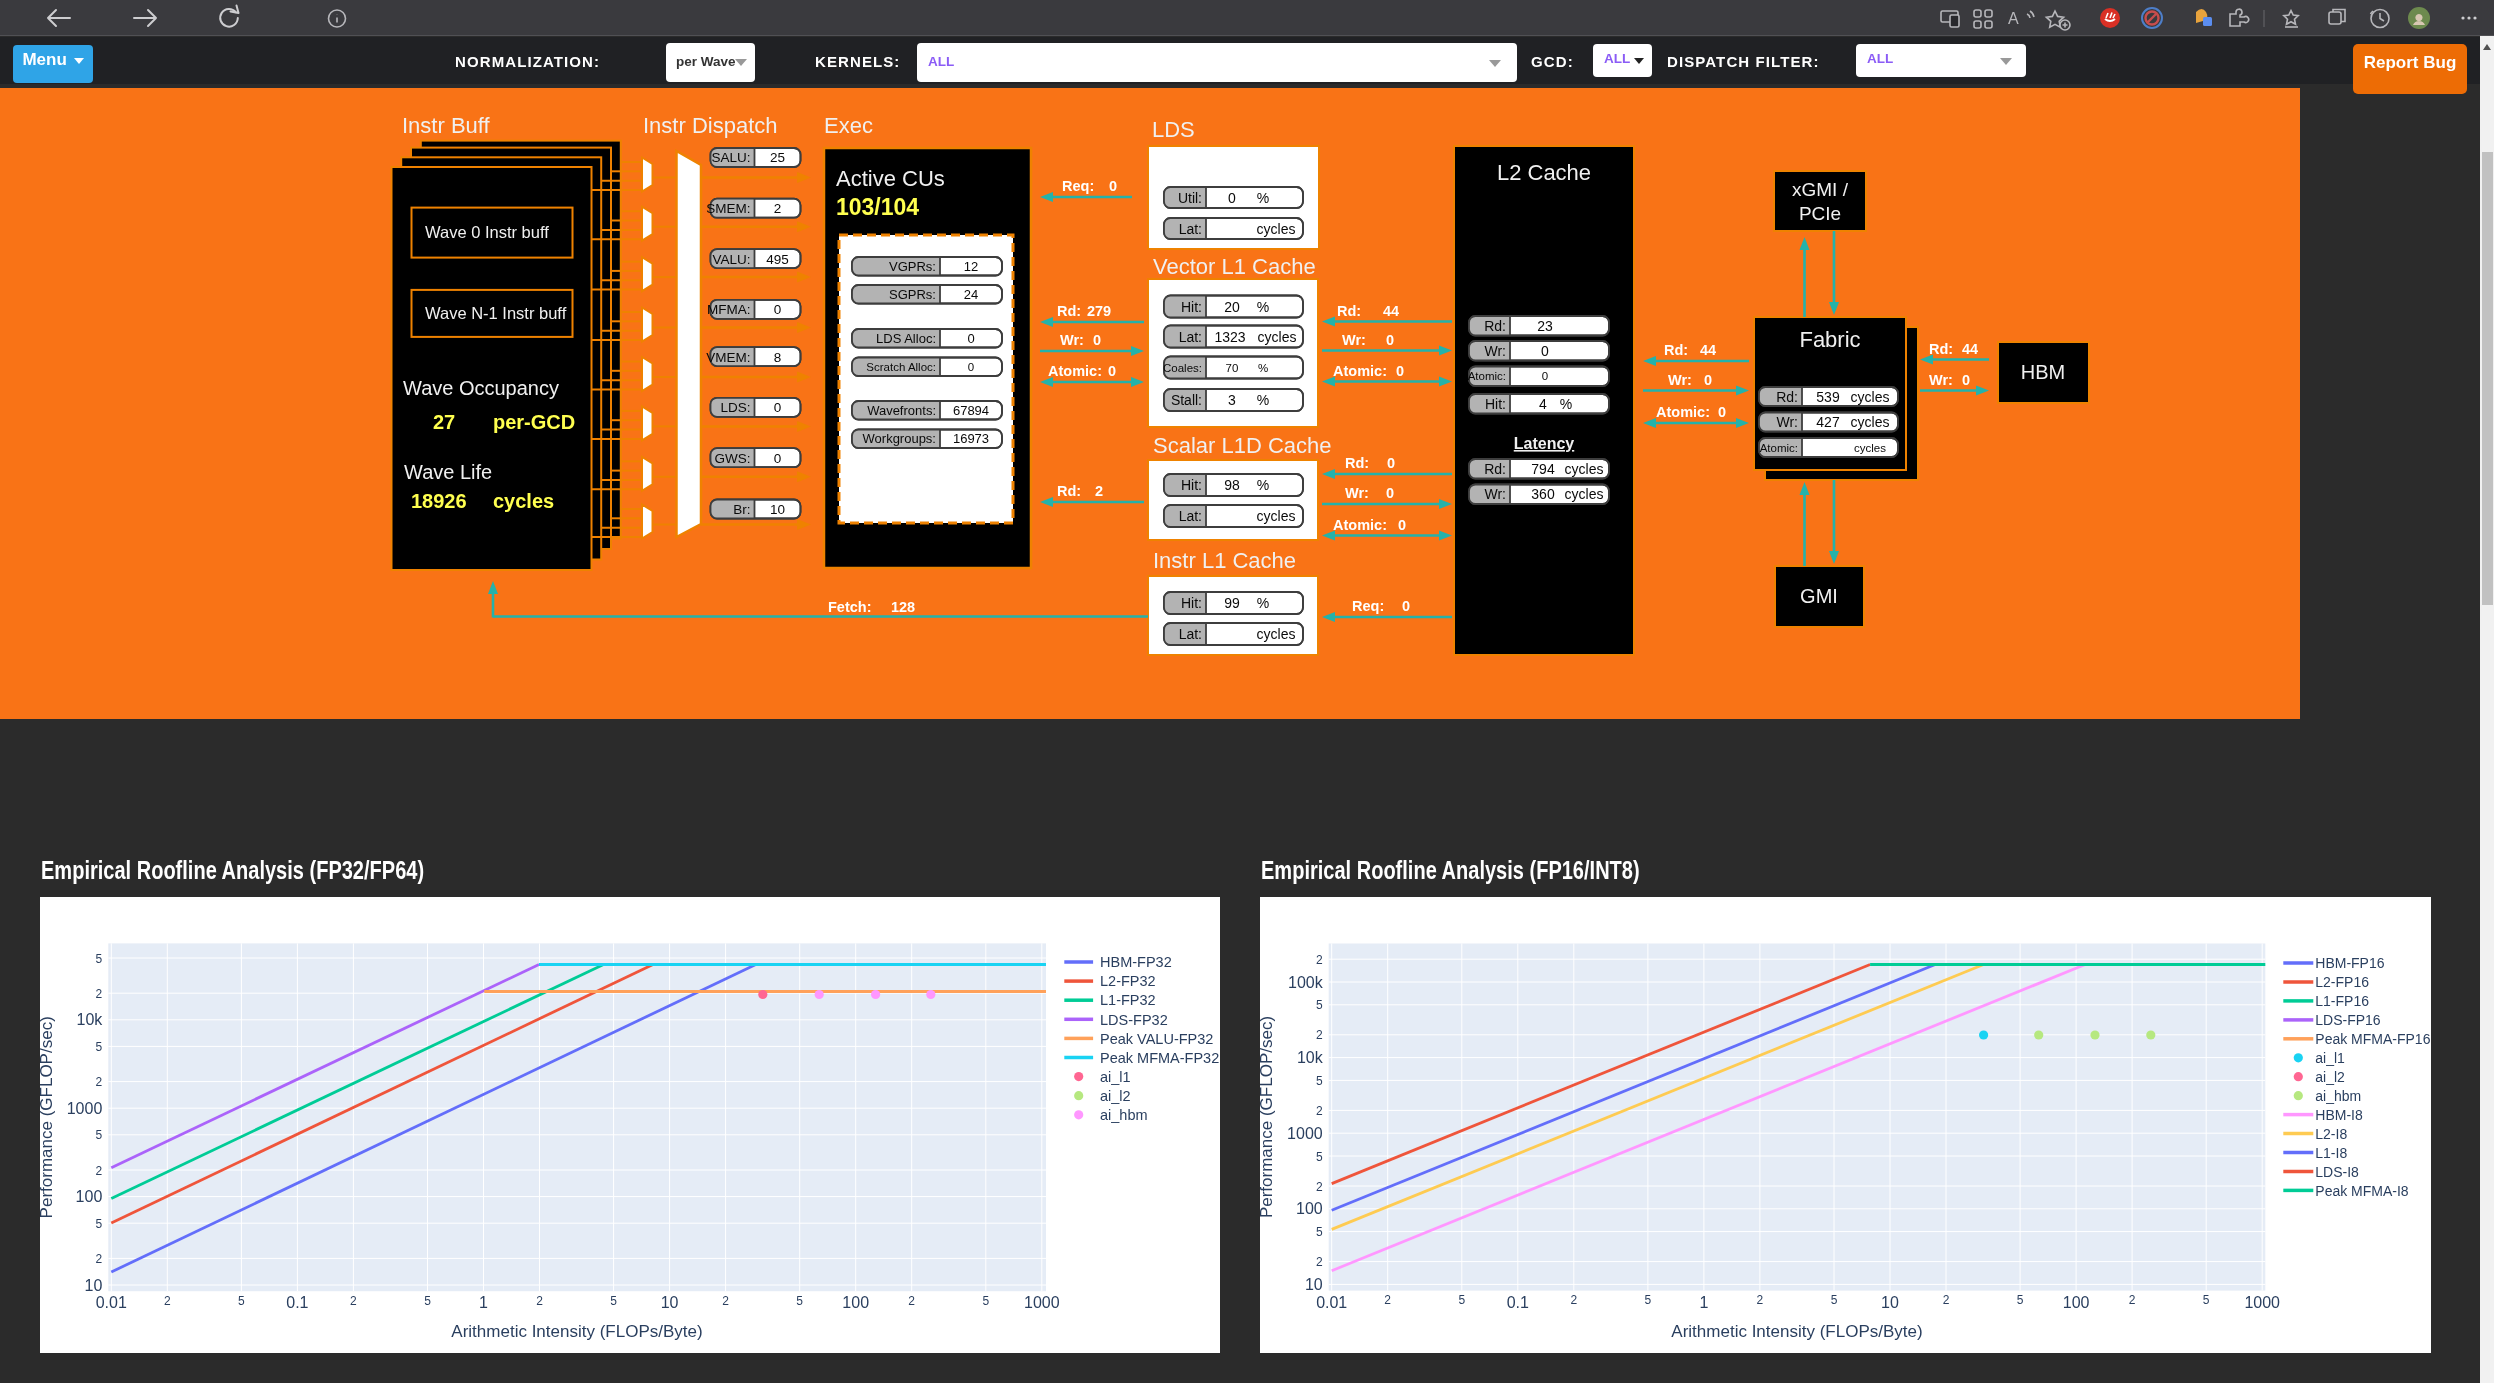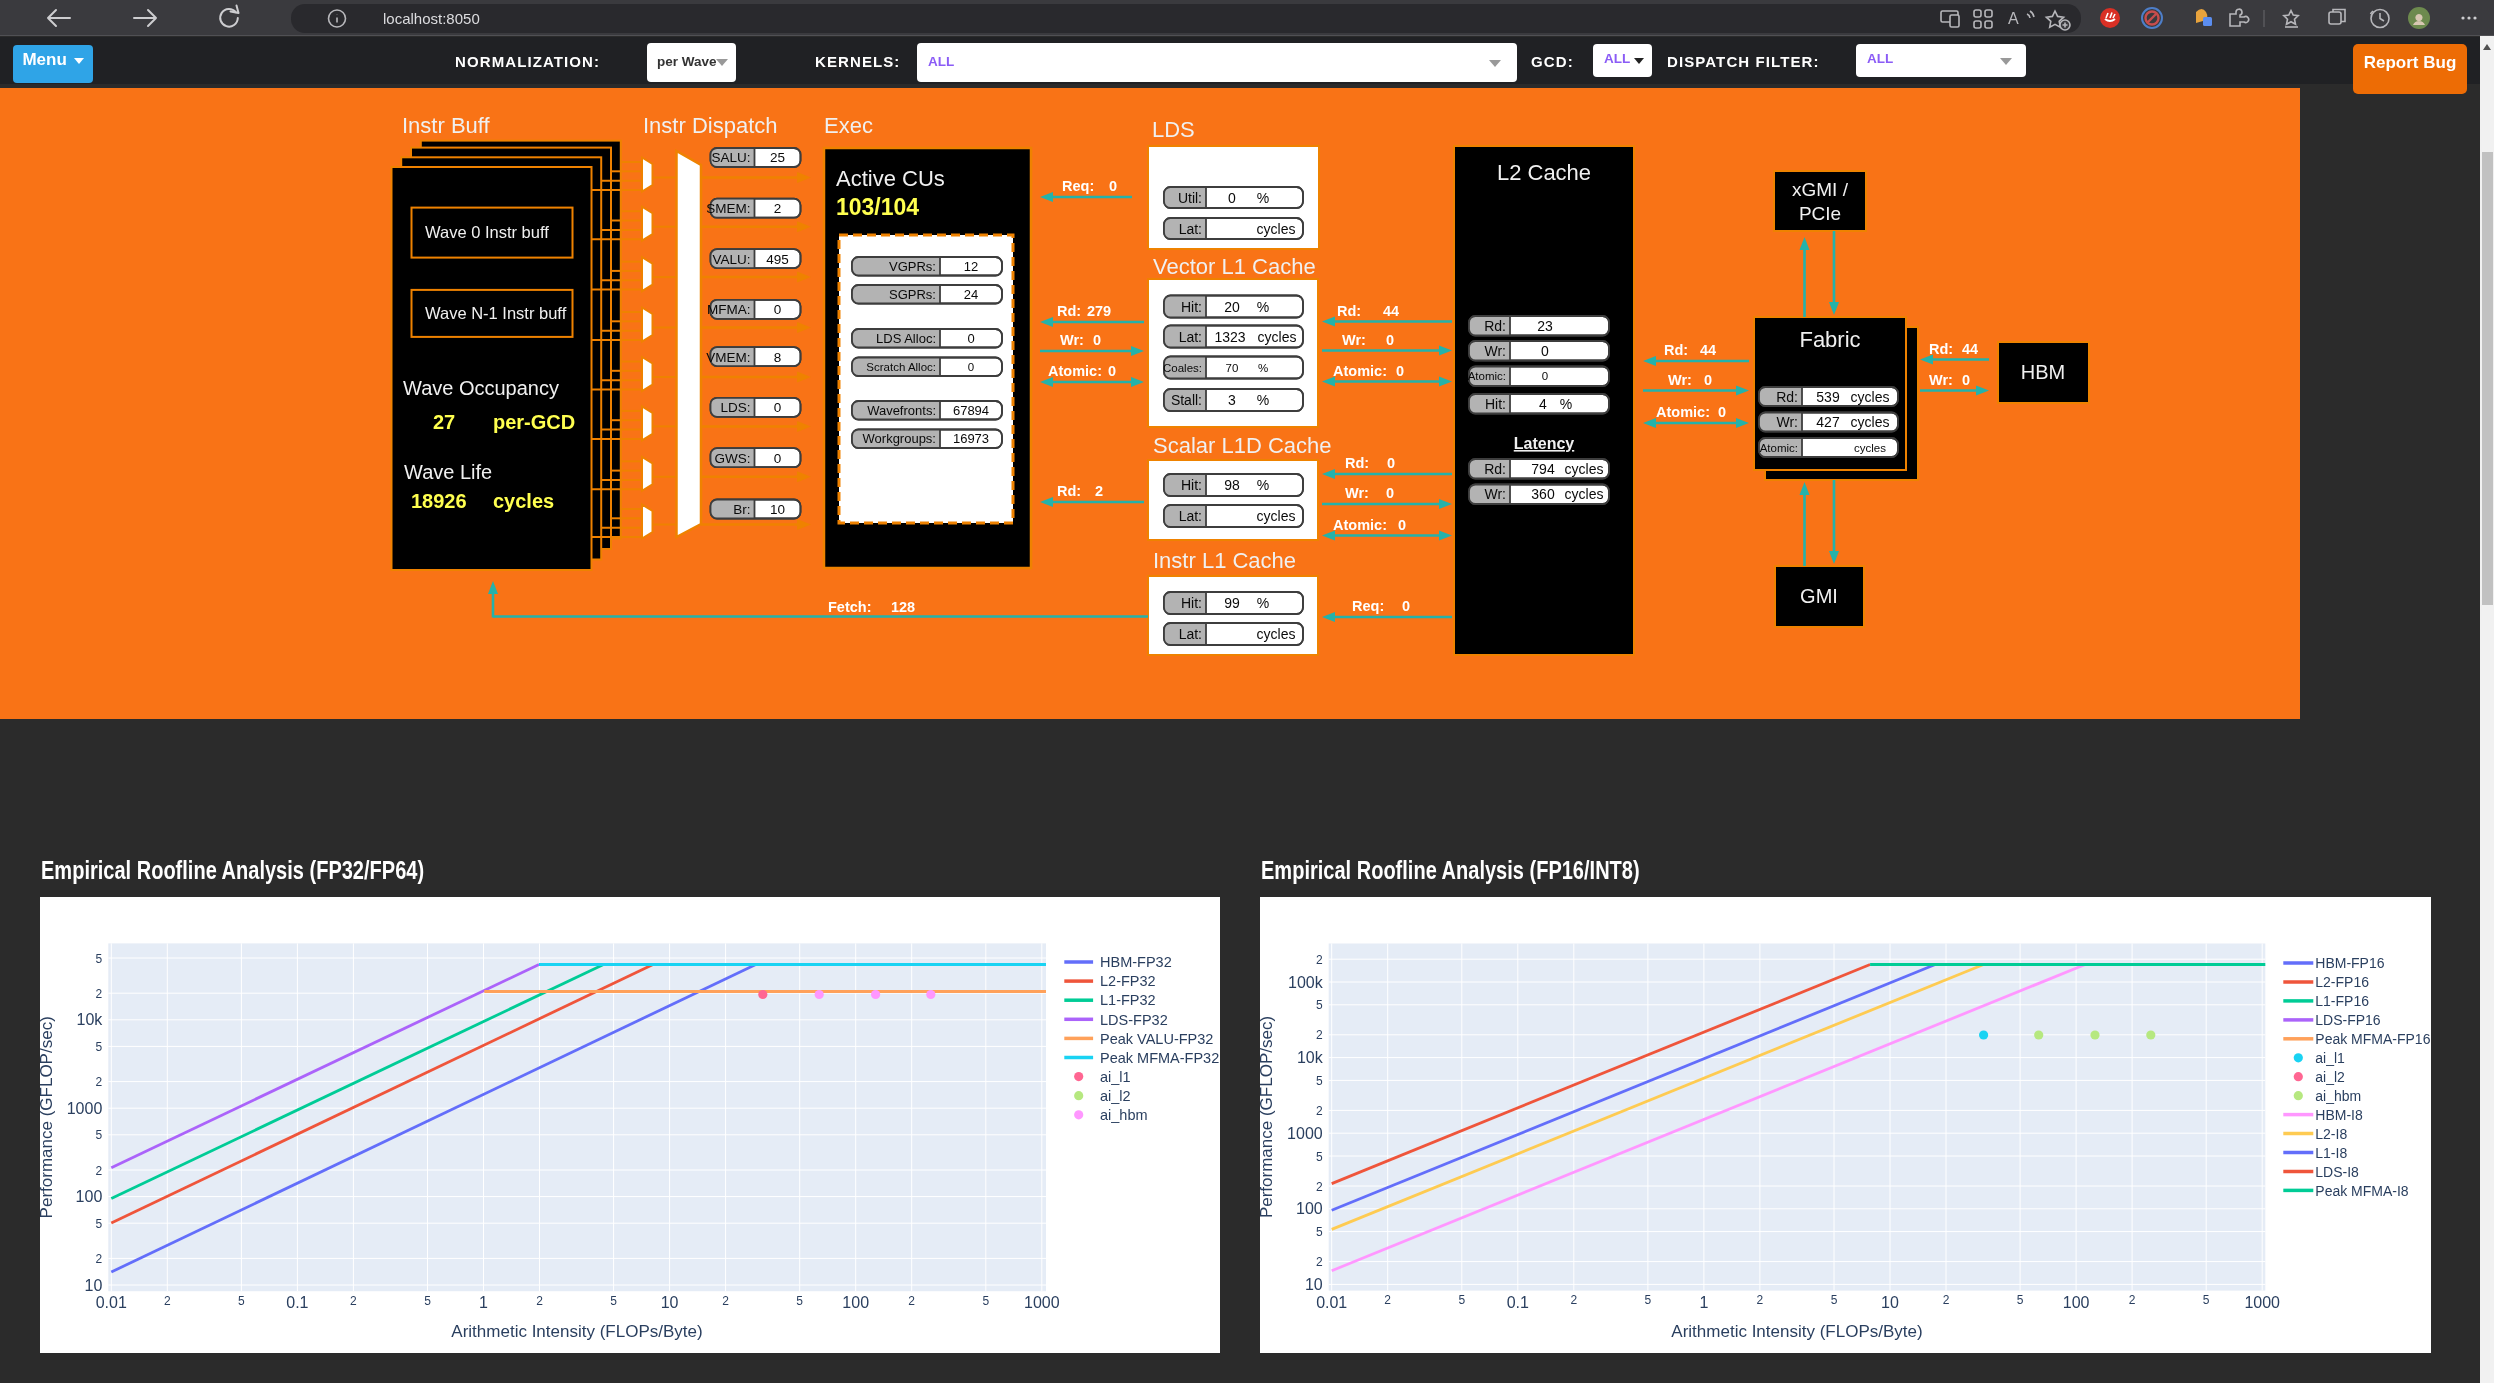--- a/index.html
+++ b/index.html
@@ -17,23 +17,20 @@
 .diagram-svg{position:absolute;left:0;top:0}
 .charts{position:absolute;left:0;top:719px;width:2480px;height:664px;background:#2b2b2b}
 .ctitle{position:absolute;color:#fff;font-weight:bold;font-size:26px;transform:scaleX(.77);transform-origin:left center;white-space:nowrap}
 .card{position:absolute;background:#fff}
 .chart{position:absolute}
 .scrollbar{position:absolute;left:2480px;top:36px;width:14px;height:1347px;background:#f1f1f1}
 .sthumb{position:absolute;left:1.5px;top:116px;width:11px;height:453px;background:#c1c1c1}
 .sarrow{position:absolute;left:2.5px;top:8px;width:0;height:0;border-left:4.5px solid transparent;border-right:4.5px solid transparent;border-bottom:6px solid #505050}
 </style></head><body style="background:#2b2b2b">
 <div class="chrome">
-  <div class="urlbar">
-      <div class="urltext">localhost:8050</div>
-    </div>
   <svg width="2494" height="36" style="position:absolute;left:0;top:0">
     <g stroke="#cdcdd0" stroke-width="2" fill="none" stroke-linecap="round" stroke-linejoin="round">
       <path d="M 70 18 H 48 M 56 10 L 48 18 L 56 26"></path>
       <path d="M 134 18 H 156 M 148 10 L 156 18 L 148 26"></path>
       <path d="M 235.8 12.2 A 8.8 8.8 0 1 0 237.8 18.0"></path>
         <path d="M 230.5 11.5 L 238.5 13.0 L 236.5 5.5" fill="none"></path>
     </g>
     <g stroke="#b7b7bb" stroke-width="1.6" fill="none">
       <circle cx="337" cy="18.5" r="8.5"></circle>
       <path d="M 337 14.6 v .2 M 337 17.5 v 5"></path>
@@ -72,21 +69,21 @@
     <circle cx="2419" cy="18" r="11" fill="#6d8a4e"></circle>
     <path d="M 2419 14 a 3.6 3.6 0 1 1 -.1 0 Z M 2413 25 a 6.5 6.5 0 0 1 12 0 Z" fill="#d8c7b2"></path>
     <circle cx="2463" cy="18" r="1.6" fill="#cdcdd0"></circle>
       <circle cx="2469" cy="18" r="1.6" fill="#cdcdd0"></circle>
       <circle cx="2475" cy="18" r="1.6" fill="#cdcdd0"></circle>
   </svg>
 </div>
 <div class="navbar">
   <div class="menu">Menu <span style="display:inline-block;width:0;height:0;border-left:5px solid transparent;border-right:5px solid transparent;border-top:6px solid #fff;vertical-align:middle;margin-left:2px"></span></div>
   <div class="nlabel" style="left:455px">NORMALIZATION:</div>
-  <div class="dd" style="left:647px;width:89px;height:39px">
+  <div class="dd" style="left:666px;width:89px;height:39px">
       <div class="ddtext" style="left:10px">per Wave</div>
       <div class="caret" style="right:8px;top:16px"></div>
     </div>
   <div class="nlabel" style="left:815px">KERNELS:</div>
   <div class="dd" style="left:917px;top:6px;width:600px;height:39px">
       <div class="ddtext ph">ALL</div>
       <div class="caret" style="right:16px;top:17px"></div>
     </div>
   <div class="nlabel" style="left:1531px">GCD:</div>
   <div class="dd" style="left:1593px;top:7px;width:59px;height:33px">

